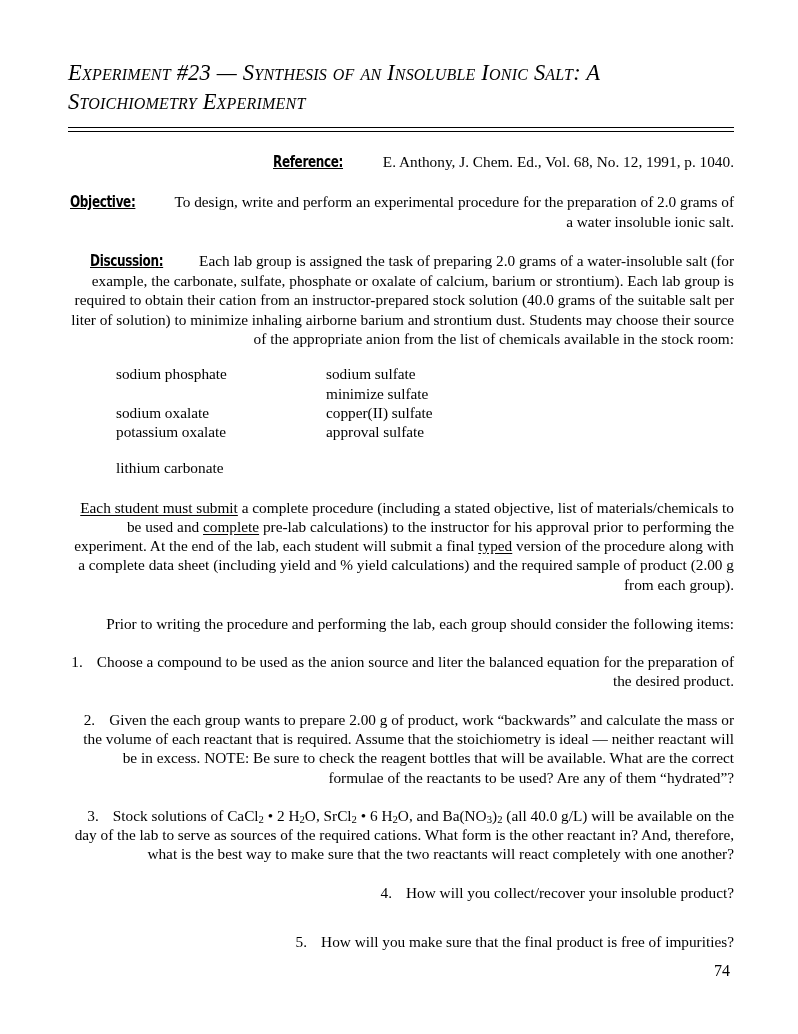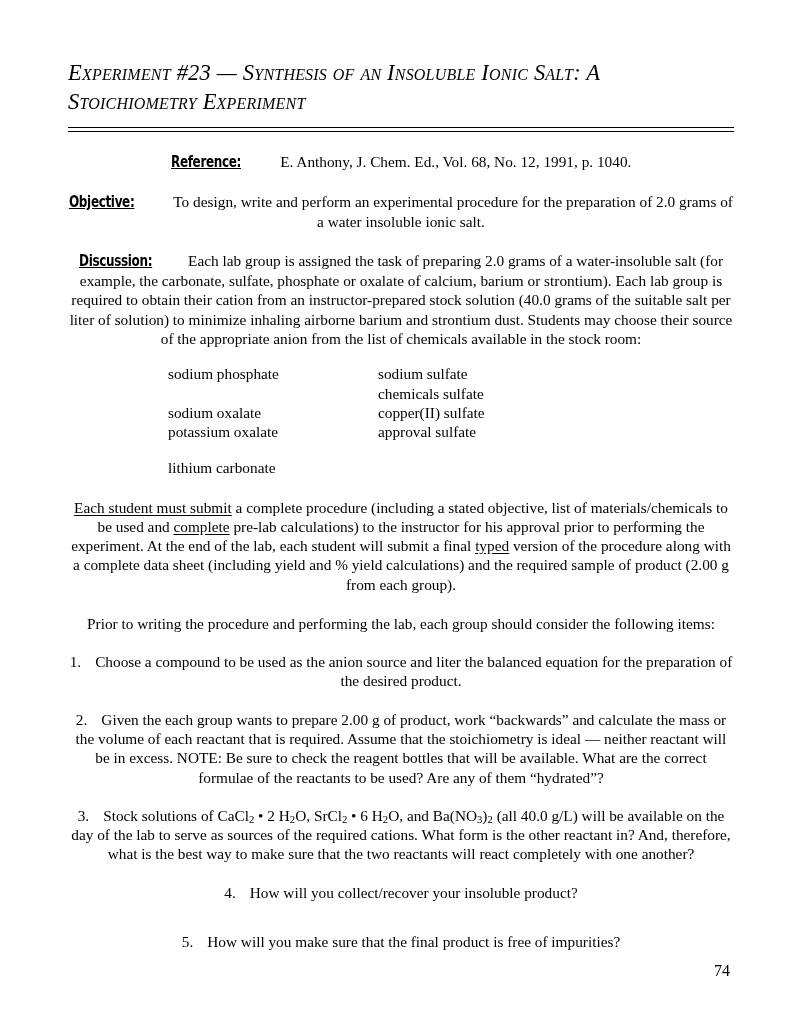--- a/index.html
+++ b/index.html
@@ -40,21 +40,21 @@
     width: 666px;
     height: 5px;
     border-top: 1.6px solid #000;
     border-bottom: 1.6px solid #000;
     box-sizing: border-box;
   }
   
   .body-text {
     font-size: 15.3px;
     line-height: 1.26;
-    text-align: center;
+    text-align: right;
     width: 666px;
   }
   .blk { margin-top: 20px; }
 
   .lbl {
     font-family: "DejaVu Sans Condensed", "Liberation Sans Narrow", "Liberation Sans", sans-serif;
     font-weight: bold;
     font-size: 15.2px;
     text-decoration: underline;
     text-underline-offset: 1px;
@@ -66,21 +66,21 @@
   }
   .gap-sm { display: inline-block; width: 14px; }
   .gap-md { display: inline-block; width: 26px; }
   .gap-lg { display: inline-block; width: 30px; }
 
   u.inl { text-decoration: underline; text-underline-offset: 1.5px; }
 
   
   .chem-list {
     margin-top: 16px;
-    margin-left: 100px;
+    margin-left: 48px;
     font-size: 15.3px;
     line-height: 1.26;
     position: relative;
     width: 500px;
   }
   .chem-row { display: flex; }
   .chem-col-a { width: 210px; flex: 0 0 210px; }
   .chem-col-b { width: 260px; flex: 0 0 260px; }
   .chem-spacer { height: 17px; }
 
@@ -123,21 +123,21 @@
     <span class="lbl">Discussion:</span><span class="gap-md"></span><span>Each lab group is assigned the task of preparing 2.0 grams of a water-insoluble salt (for example, the carbonate, sulfate, phosphate or oxalate of calcium, barium or strontium).  Each lab group is required to obtain their cation from an instructor-prepared stock solution (40.0 grams of the suitable salt per liter of solution) to minimize inhaling airborne barium and strontium dust.  Students may choose their source of the appropriate anion from the list of chemicals available in the stock room:</span>
   </div>
 
   <div class="chem-list">
     <div class="chem-row">
       <span class="chem-col-a">sodium phosphate</span>
       <span class="chem-col-b">sodium sulfate</span>
     </div>
     <div class="chem-row">
       <span class="chem-col-a"></span>
-      <span class="chem-col-b">chemicals sulfate</span>
+      <span class="chem-col-b">minimize sulfate</span>
     </div>
     <div class="chem-row">
       <span class="chem-col-a">sodium oxalate</span>
       <span class="chem-col-b">copper(II) sulfate</span>
     </div>
     <div class="chem-row">
       <span class="chem-col-a">potassium oxalate</span>
       <span class="chem-col-b">approval sulfate</span>
     </div>
     <div class="chem-spacer"></div>

